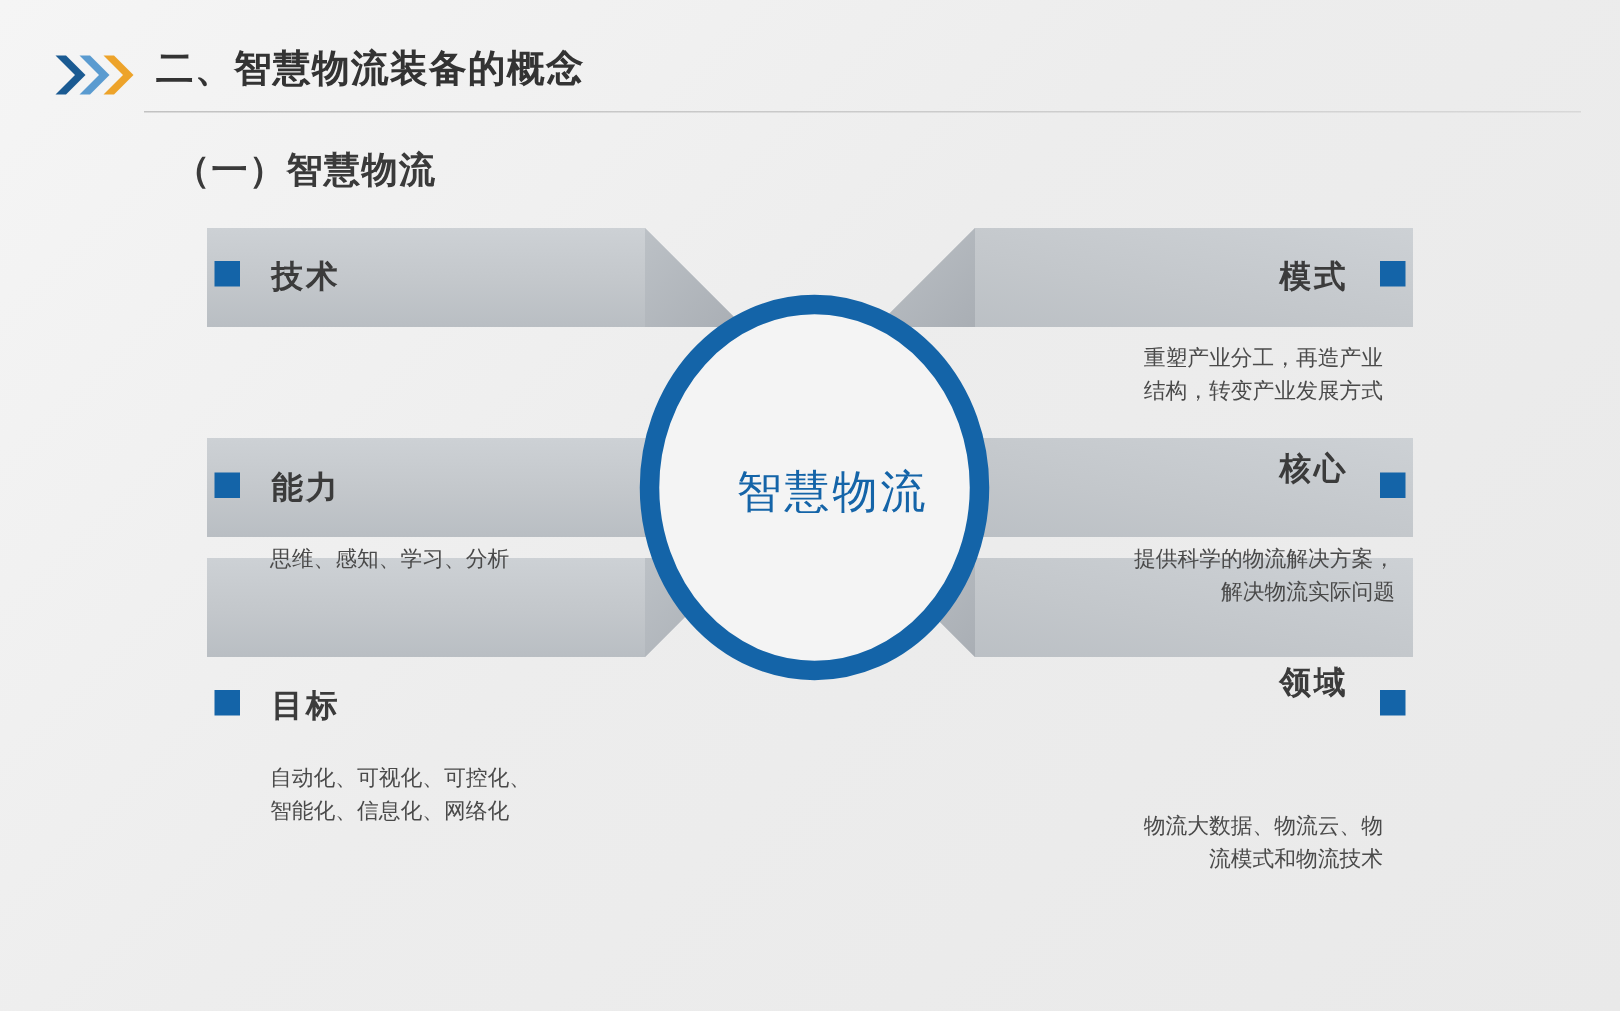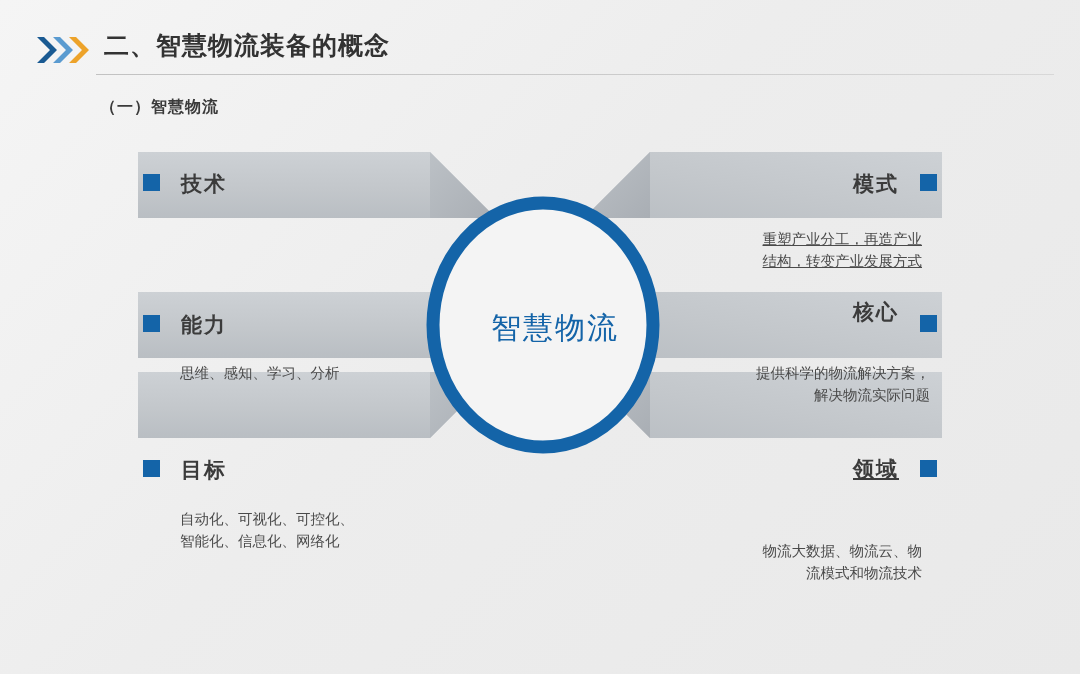--- a/index.html
+++ b/index.html
@@ -60,23 +60,23 @@
     position: absolute;
     left: 96px;
     top: 74px;
     width: 958px;
     height: 1px;
     background: linear-gradient(to right, #c2c2c2 0%, #cccccc 60%, #d8d8d8 100%);
   }
 
   .subtitle-text {
     position: absolute;
-    left: 100px;
+    left: 116px;
     top: 97px;
-    font-size: 16px;
+    font-size: 24px;
     font-weight: bold;
     color: #3a3a3a;
     letter-spacing: 1px;
     white-space: nowrap;
   }
 
   
   .diagram {
     position: absolute;
     left: 0;
@@ -231,34 +231,34 @@
 
     <span class="marker" style="left:143px; top:320px;"></span>
     <div class="bar-label" style="left:181px; top:316px;">目标</div>
     <div class="desc left" style="left:180px; top:368px;">
       <div>自动化、可视化、可控化、</div>
       <div>智能化、信息化、网络化</div>
     </div>
 
     <span class="marker" style="left:920px; top:34px;"></span>
     <div class="bar-label" style="right:181px; top:30px;">模式</div>
-    <div class="desc right" style="right:158px; top:88px;text-decoration:underline;">
+    <div class="desc right" style="right:158px; top:88px;">
       <div>重塑产业分工，再造产业</div>
       <div>结构，转变产业发展方式</div>
     </div>
 
     <span class="marker" style="left:920px; top:175px;"></span>
     <div class="bar-label" style="right:181px; top:158px;">核心</div>
     <div class="desc right" style="right:150px; top:222px;">
       <div>提供科学的物流解决方案，</div>
       <div>解决物流实际问题</div>
     </div>
 
     <span class="marker" style="left:920px; top:320px;"></span>
-    <div class="bar-label" style="right:181px; top:315px;text-decoration:underline;">领域</div>
+    <div class="bar-label" style="right:181px; top:301px;">领域</div>
     <div class="desc right" style="right:158px; top:368px;margin-top:32px;">
       <div>物流大数据、物流云、物</div>
       <div>流模式和物流技术</div>
     </div>
 
     <div class="center-label">智慧物流</div>
 
   </div>
 
   <div class="watermark"></div>

